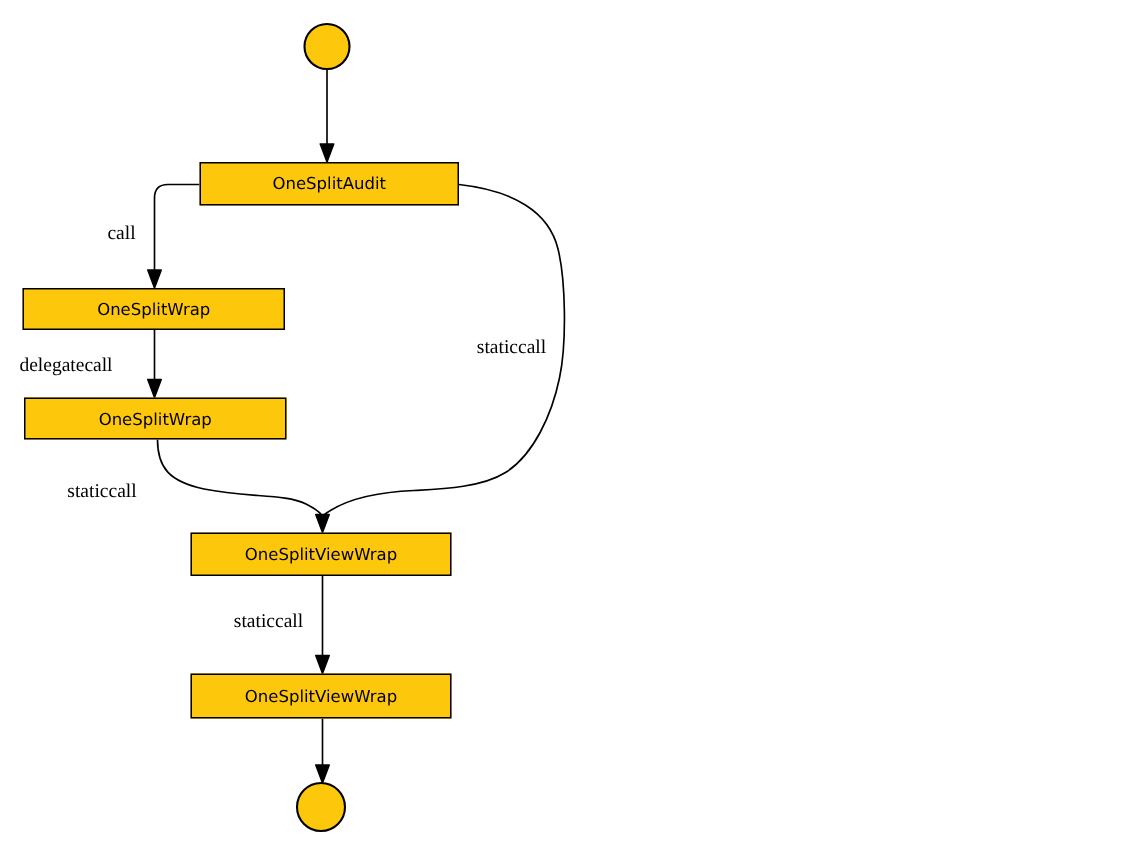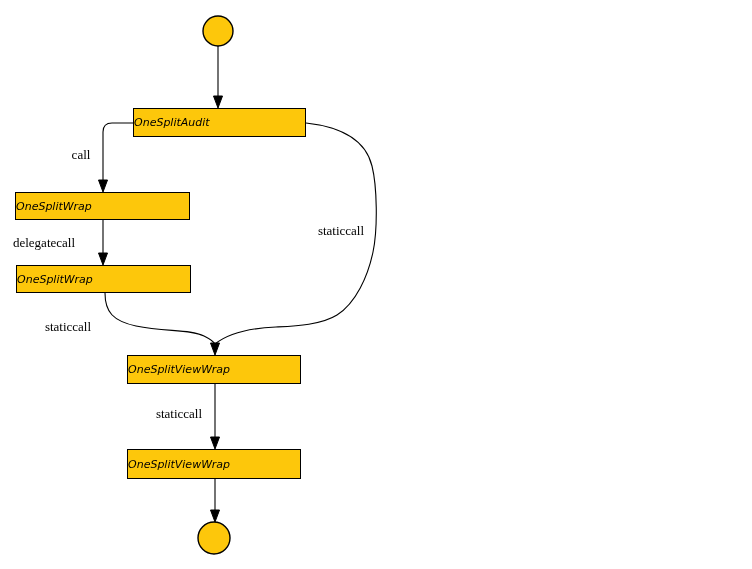--- a/index.html
+++ b/index.html
@@ -36,25 +36,24 @@
     stroke: var(--node-border, #000000);
     stroke-width: 1.4;
   }
   .node-box {
     position: absolute;
     box-sizing: border-box;
     background: var(--node-fill, #FDC70B);
     border: 1px solid var(--node-border, #000000);
     display: flex;
     align-items: center;
-    justify-content: flex-start;
+    justify-content: center;
     font-size: 11px;
     color: #000000;
     white-space: nowrap;
-    font-style: italic;
   }
   .edge-label {
     position: absolute;
     transform: translate(-50%, -50%);
     font-size: 13px;
     color: #000000;
     white-space: nowrap;
     background: transparent;
     font-family: Liberation Serif, serif;
   }

